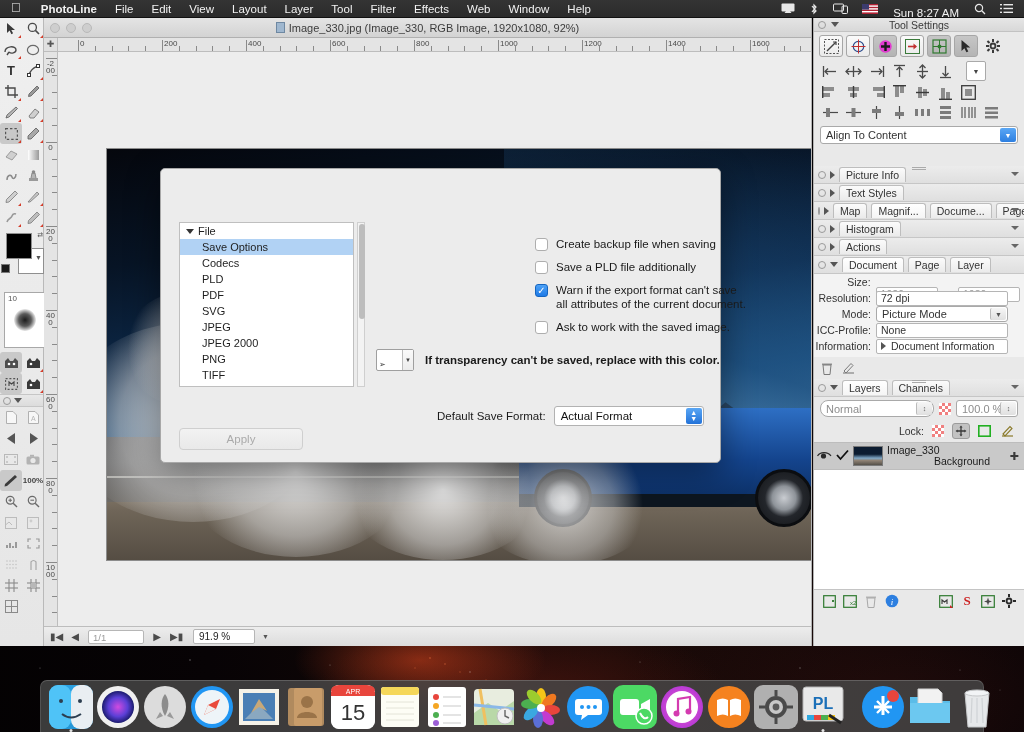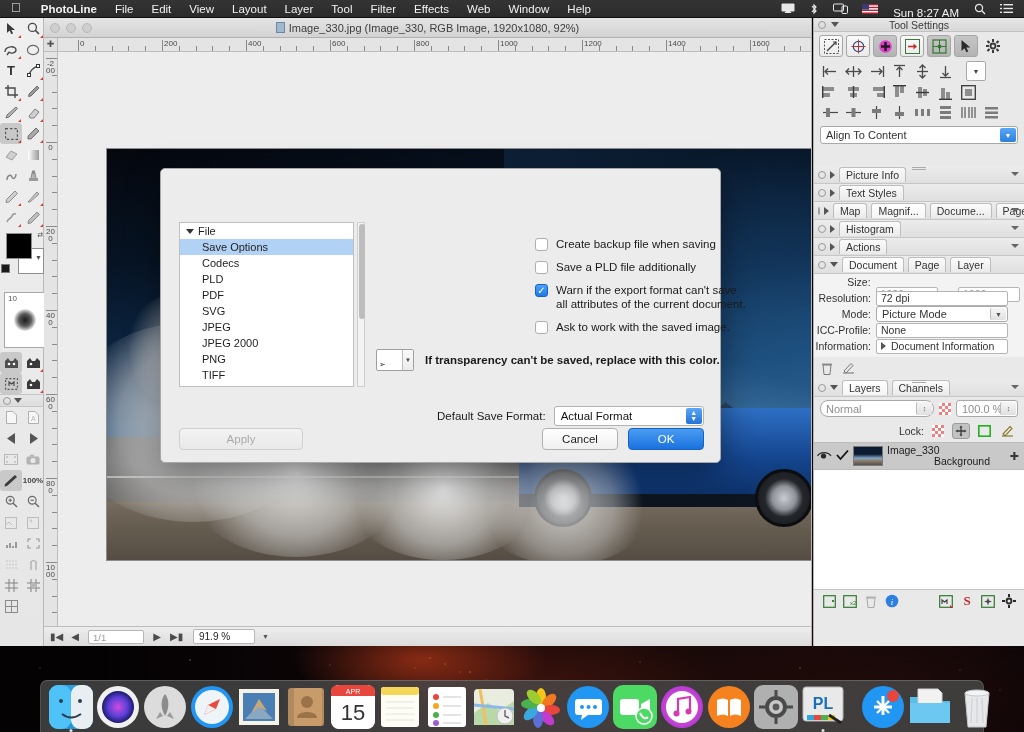--- a/index.html
+++ b/index.html
@@ -1449,24 +1449,20 @@
         <span class="arrows">
           <span>▲</span>
             <span>▼</span>
         </span>
       </div>
     </div>
 
     <div style="position:absolute; left:18px; top:259px;">
       <div class="btn disabled" style="min-width:124px;">Apply</div>
     </div>
-    <div style="position:absolute; right:16px; top:259px; display:flex; gap:10px;">
-      <div class="btn">Cancel</div>
-      <div class="btn primary">OK</div>
-    </div>
   </div>
 </div>
 
 <div id="dock">
   <div class="dock-ico" style="background:linear-gradient(135deg,#2fa7e8,#1f8fd0);">
     <svg width="44" height="44" viewBox="0 0 44 44">
         <rect x="0" y="0" width="22" height="44" rx="9" fill="#4fc3f7"></rect>
         <rect x="22" y="0" width="22" height="44" rx="9" fill="#e9eef2"></rect>
         <circle cx="12" cy="16" r="2" fill="#2c3e50"></circle>
         <circle cx="31" cy="16" r="2" fill="#2c3e50"></circle>

